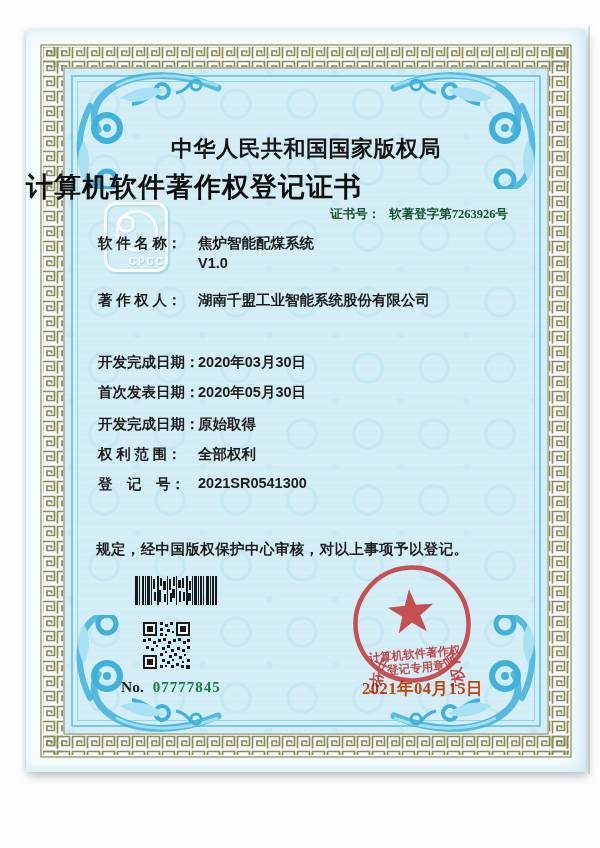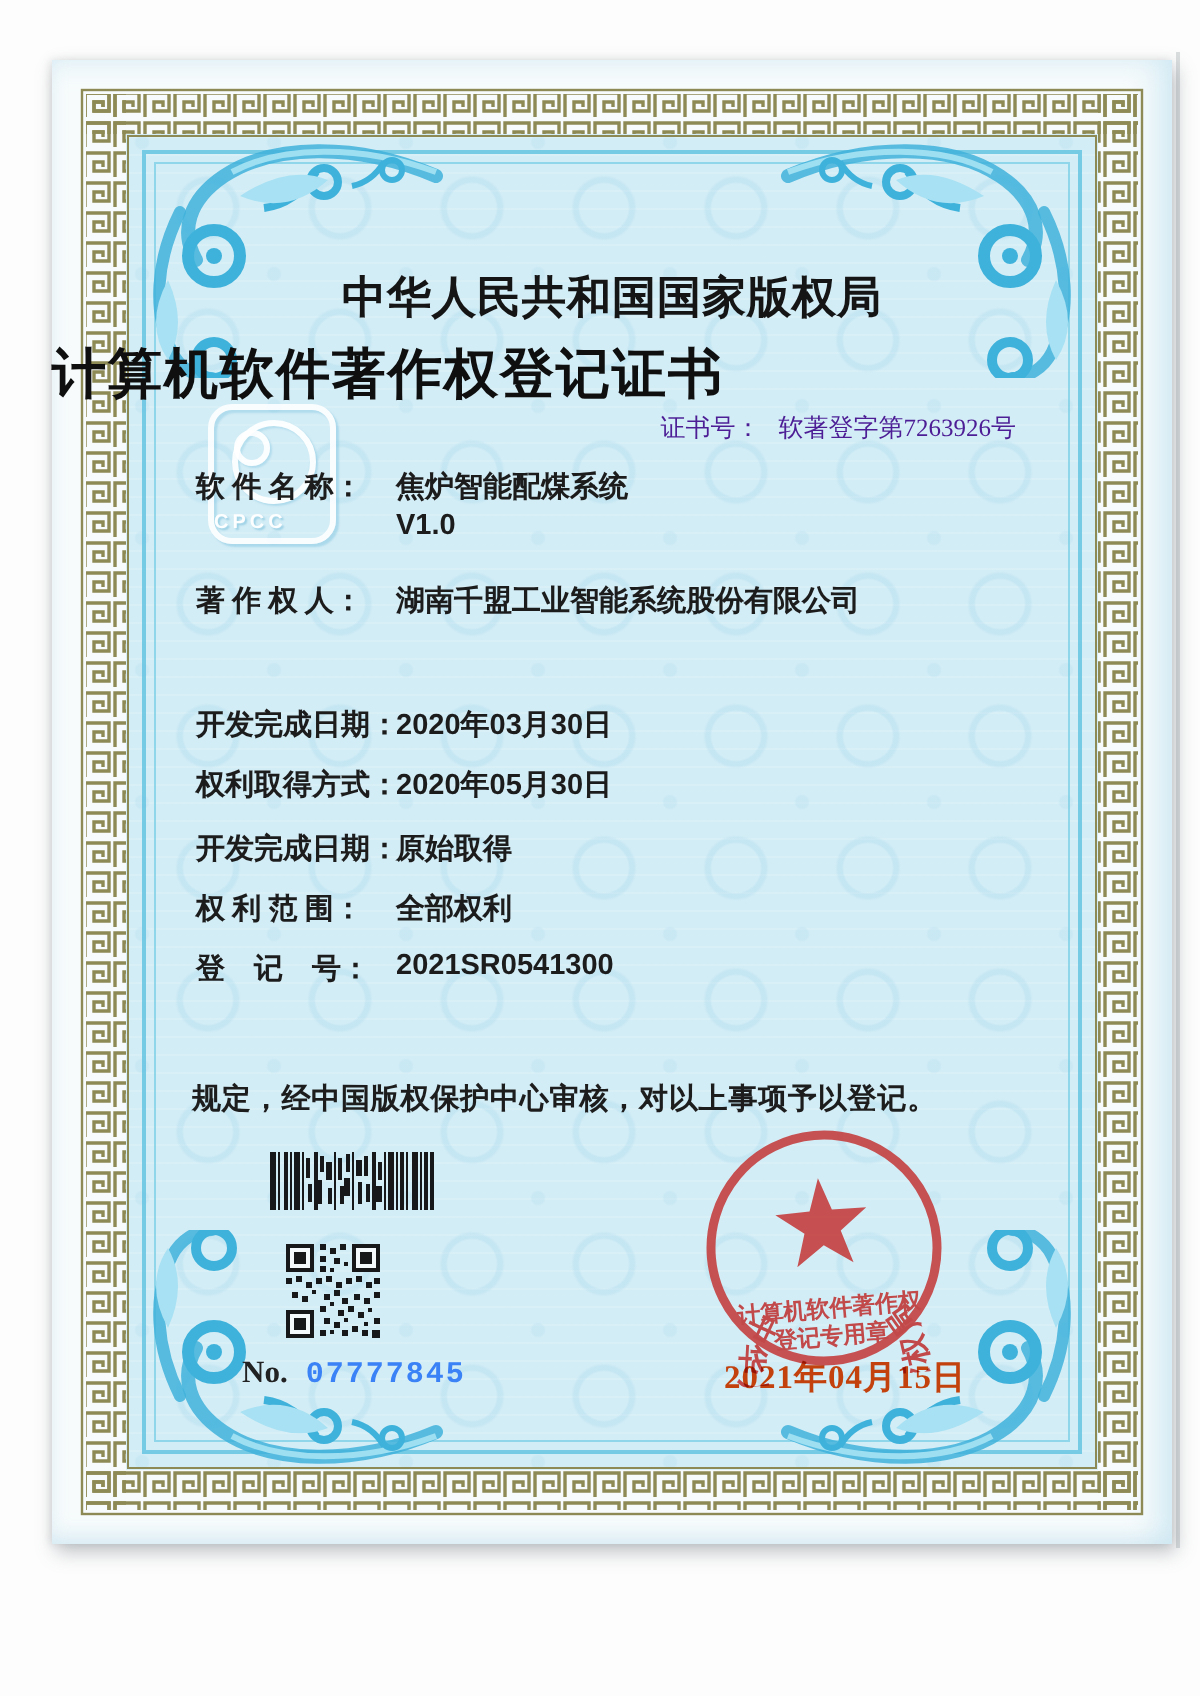--- a/index.html
+++ b/index.html
@@ -19,43 +19,43 @@
   .bline-inner{position:absolute;left:51px;top:51px;right:51px;bottom:51px;border:1px solid #79cde6;opacity:.75;}
   .flourish{position:absolute;width:165px;height:125px;}
   .fl-tl{left:34px;top:34px;}
   .fl-tr{right:34px;top:34px;transform:scaleX(-1);}
   .fl-bl{left:34px;bottom:32px;transform:scaleY(-1);}
   .fl-br{right:34px;bottom:32px;transform:scale(-1,-1);}
   .authority{position:absolute;left:0;top:104px;width:100%;text-align:center;
     font-size:22px;font-weight:700;letter-spacing:.5px;color:#151515;}
   .cert-title{position:absolute;left:0;top:139px;width:100%;text-align:left;
     font-size:27px;font-weight:700;letter-spacing:1px;color:#0f0f0f;}
-  .certno{position:absolute;top:176px;right:78px;font-size:12.5px;font-weight:400;color:#4c1d95;}
+  .certno{position:absolute;top:176px;right:78px;font-size:12.5px;font-weight:700;color:#14532d;}
   .certno .val{margin-left:9px;}
   .frow{position:absolute;font-size:14.5px;font-weight:700;color:#1c1c1c;white-space:nowrap;}
   .flabel{position:absolute;left:72px;top:0;}
   .fvalue{position:absolute;left:172px;top:0;font-family:"Liberation Sans","DejaVu Sans",sans-serif;}
   .stmt{position:absolute;font-size:14.5px;font-weight:700;color:#1d1d1d;letter-spacing:.4px;white-space:nowrap;}
   .barcode{position:absolute;left:109px;top:546px;}
   .qr{position:absolute;left:117px;top:592px;}
   .serial{position:absolute;left:95px;top:648px;font-size:15.5px;font-weight:700;color:#222;}
-  .serial .num{font-family:Liberation Mono, monospace;color:#3b82f6;
+  .serial .num{font-family:Liberation Serif, serif;color:#15803d;
     letter-spacing:1px;margin-left:9px;font-size:15px;}
   .seal{position:absolute;left:320px;top:528px;width:132px;height:132px;transform:rotate(-5deg);
     opacity:.92;mix-blend-mode:multiply;z-index:5;}
   .issue-date{position:absolute;left:336px;top:648px;font-size:16.5px;font-weight:700;
     letter-spacing:.5px;color:#c2410c;z-index:4;}
   .cpcc{position:absolute;left:78px;top:172px;width:58px;height:64px;z-index:1;
     border:3px solid rgba(255,255,255,.85);border-radius:12px;
     box-shadow:1.5px 1.5px 1px rgba(136,200,226,.55), inset 1.5px 1.5px 1px rgba(136,200,226,.45);}
   .cpcc .ring1{position:absolute;left:9px;top:5px;width:36px;height:36px;border-radius:50%;
     border:3px solid rgba(255,255,255,.9);box-shadow:1px 1px 1px rgba(136,200,226,.5), inset 1px 1px 1px rgba(136,200,226,.4);}
   .cpcc .ring2{position:absolute;left:10px;top:10px;width:12px;height:12px;border-radius:50%;
     border:3px solid rgba(255,255,255,.9);box-shadow:1px 1px 1px rgba(136,200,226,.45);}
-  .cpcc .cpcc-txt{position:absolute;left:0;bottom:2px;width:100%;text-align:left;
+  .cpcc .cpcc-txt{position:absolute;left:0;bottom:2px;width:100%;text-align:right;
     font-family:"Liberation Sans",sans-serif;font-size:10px;font-weight:700;letter-spacing:2px;
     color:rgba(255,255,255,.95);text-shadow:1px 1px 1px rgba(130,195,221,.7);}
   .edge-line{position:absolute;left:588px;top:26px;width:2px;height:748px;background:rgba(168,174,178,.40);}
   .content{position:absolute;left:0;top:0;width:100%;height:100%;z-index:2;}
 </style>
 </head>
 <body>
 
 <div class="stage">
   <div class="edge-line"></div>
@@ -173,21 +173,21 @@
         <span class="flabel">著 作 权 人：</span>
         <span class="fvalue">湖南千盟工业智能系统股份有限公司</span>
       </div>
 
       <div class="frow" style="top:323px;">
         <span class="flabel">开发完成日期：</span>
         <span class="fvalue">2020年03月30日</span>
       </div>
 
       <div class="frow" style="top:353px;">
-        <span class="flabel">权利取得方式：</span>
+        <span class="flabel">首次发表日期：</span>
         <span class="fvalue">2020年05月30日</span>
       </div>
 
       <div class="frow" style="top:385px;">
         <span class="flabel">开发完成日期：</span>
         <span class="fvalue">原始取得</span>
       </div>
 
       <div class="frow" style="top:415px;">
         <span class="flabel">权 利 范 围：</span>

